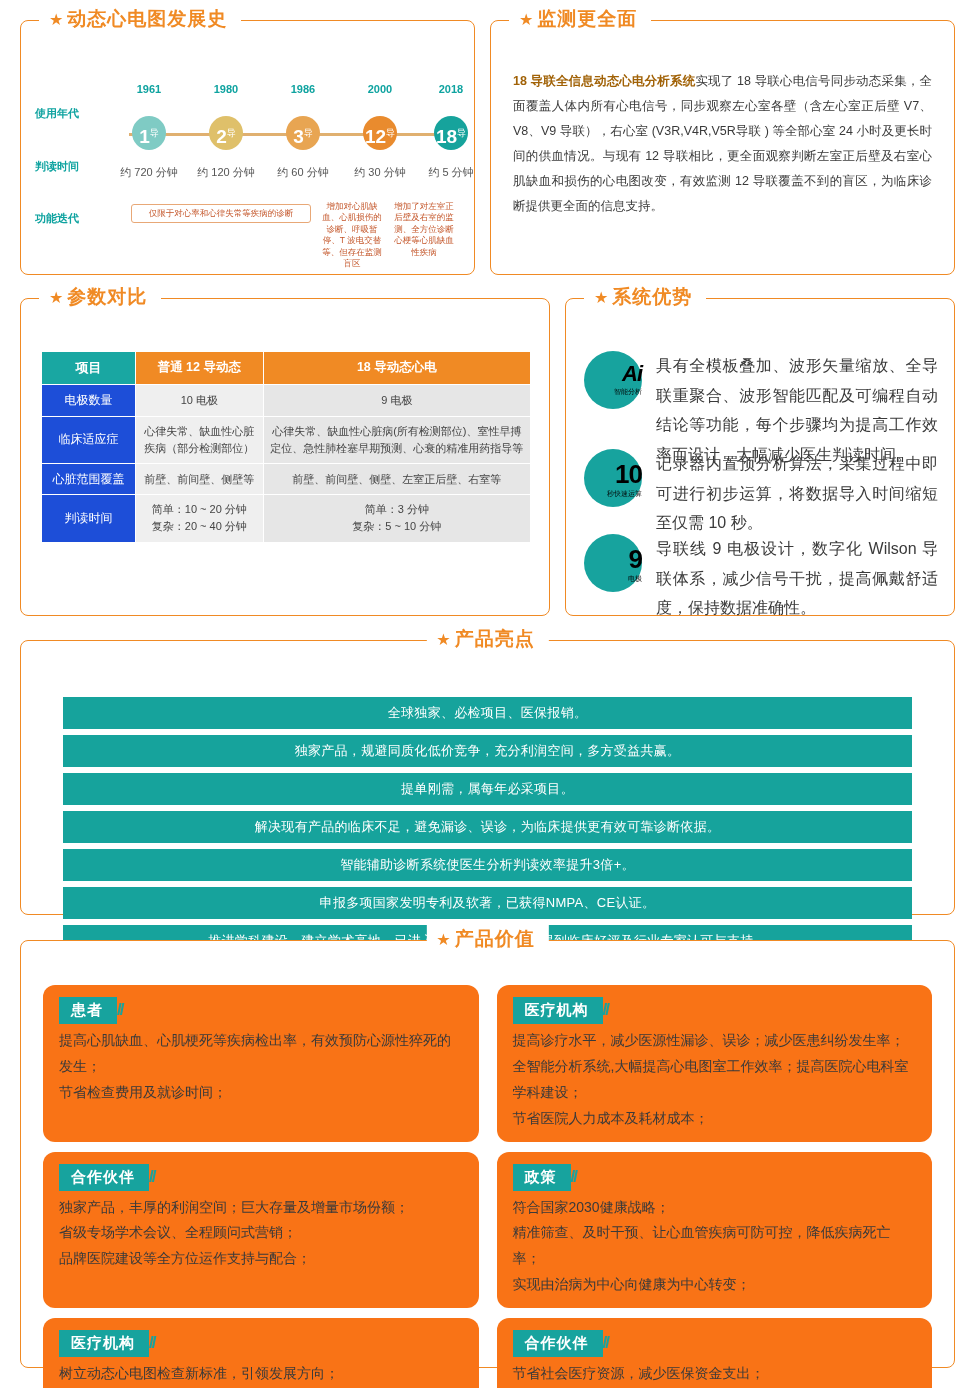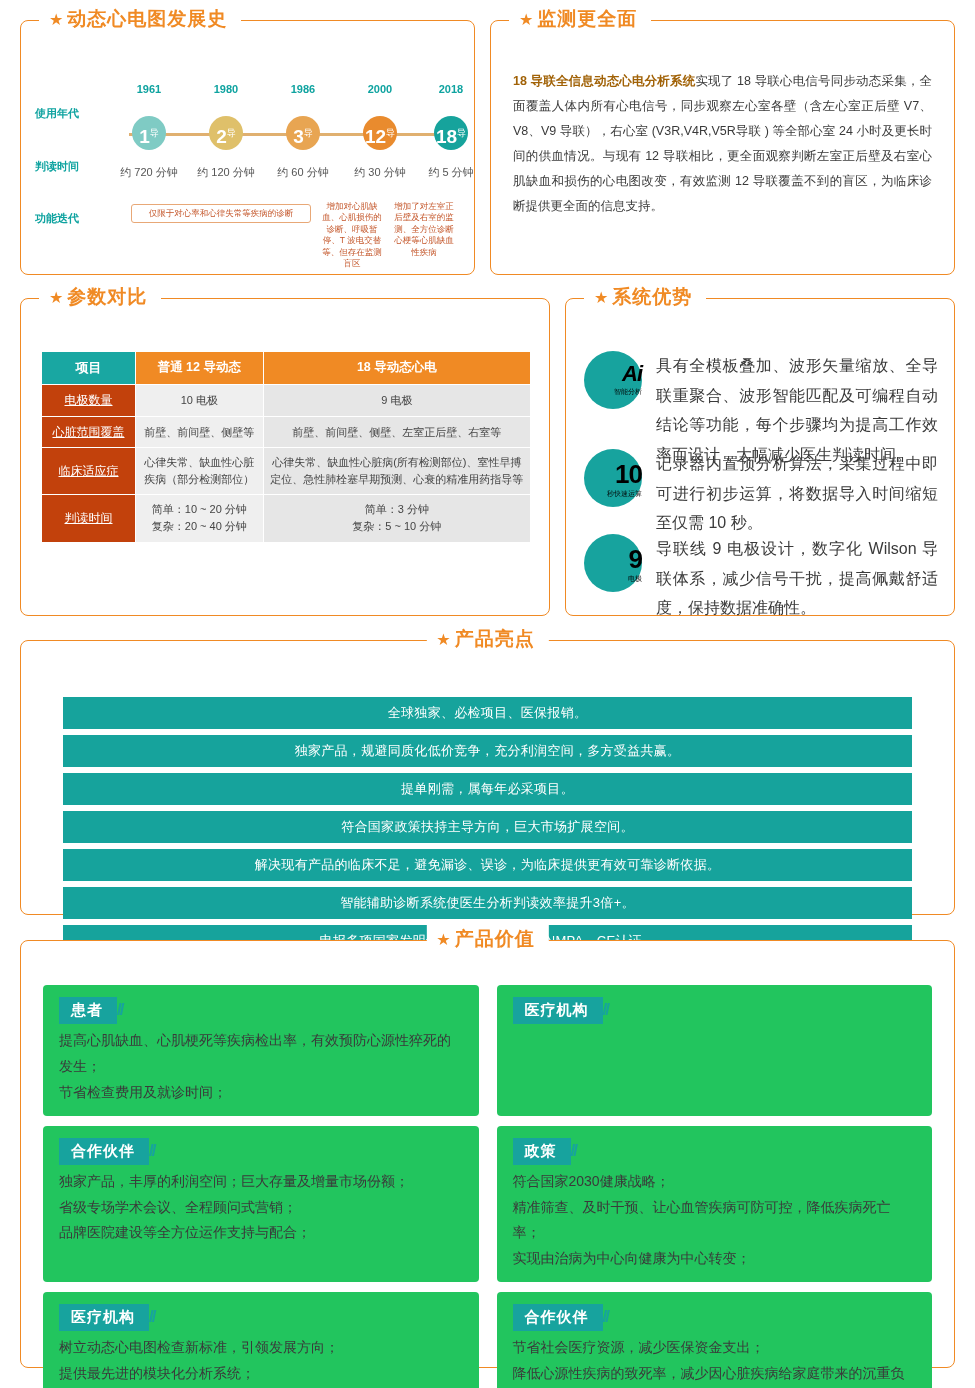--- a/index.html
+++ b/index.html
@@ -131,21 +131,21 @@
   table.cmp th, table.cmp td {
     border: 1px solid #fff;
     text-align: center;
     vertical-align: middle;
     padding: 6px 4px;
     line-height: 1.55;
   }
   table.cmp th.h-left { background:#19A7A2; color:#fff; font-size:13px; width:94px; }
   table.cmp th.h-mid  { background:#F08A24; color:#fff; font-size:12.5px; }
   table.cmp th.h-right{ background:#F08A24; color:#fff; font-size:12.5px; }
-  table.cmp td.rowhead { background:#c2410c; color:#fff; font-size:12px; width:94px;text-decoration:underline; }
+  table.cmp td.rowhead { background:#1d4ed8; color:#fff; font-size:12px; width:94px; }
   table.cmp td.cell { background:#EFEFEF; color:#444; }
   table.cmp td.cell.alt { background:#E6E6E6;margin-top:21px; }
 
   
   #adv { left: 565px; top: 298px; width: 390px; height: 318px; }
   .adv-item { position: absolute; left: 18px; right: 16px; }
   .adv-badge {
     position: absolute;
     left: 0; top: 0;
     width: 58px; height: 58px;
@@ -182,22 +182,22 @@
   #val { left: 20px; top: 940px; width: 935px; height: 428px; }
   .val-grid {
     position: absolute;
     left: 22px; right: 22px; top: 44px; bottom: 14px;
     display: grid;
     grid-template-columns: 1fr 1fr;
     grid-template-rows: 1fr 1fr 1fr;
     gap: 10px 18px;
   }
   .val-card {
-    background: #22c55e;
-    border-radius: 4px;
+    background: #f97316;
+    border-radius: 12px;
     padding: 12px 16px 10px 16px;
     position: relative;
   }
   .val-head {
     display: inline-block;
     position: relative;
     background: #17A39E;
     color: #fff;
     font-size: 15px;
     font-weight: bold;
@@ -282,28 +282,28 @@
         <th class="h-left">项目</th>
         <th class="h-mid">普通 12 导动态</th>
         <th class="h-right">18 导动态心电</th>
       </tr>
       <tr>
         <td class="rowhead">电极数量</td>
         <td class="cell">10 电极</td>
         <td class="cell alt">9 电极</td>
       </tr>
       <tr>
+        <td class="rowhead">临床适应症</td>
+        <td class="cell" style="white-space:pre-line;">心律失常、缺血性心脏疾病（部分检测部位）</td>
+        <td class="cell alt">心律失常、缺血性心脏病(所有检测部位)、室性早搏定位、急性肺栓塞早期预测、心衰的精准用药指导等</td>
+      </tr>
+      <tr>
         <td class="rowhead">心脏范围覆盖</td>
         <td class="cell">前壁、前间壁、侧壁等</td>
         <td class="cell alt">前壁、前间壁、侧壁、左室正后壁、右室等</td>
-      </tr>
-      <tr>
-        <td class="rowhead">临床适应症</td>
-        <td class="cell" style="white-space:pre-line;">心律失常、缺血性心脏疾病（部分检测部位）</td>
-        <td class="cell alt">心律失常、缺血性心脏病(所有检测部位)、室性早搏定位、急性肺栓塞早期预测、心衰的精准用药指导等</td>
       </tr>
       <tr>
         <td class="rowhead">判读时间</td>
         <td class="cell" style="white-space:pre-line;">简单：10 ~ 20 分钟
 复杂：20 ~ 40 分钟</td>
         <td class="cell alt" style="white-space:pre-line;">简单：3 分钟
 复杂：5 ~ 10 分钟</td>
       </tr>
     </tbody>
       </table>
@@ -340,21 +340,20 @@
   </div>
 
   <div class="panel" id="high">
     <div class="panel-title center">
       <span class="star">★</span><span>产品亮点</span>
     </div>
     <div class="hl-list">
       <div class="hl-bar">全球独家、必检项目、医保报销。</div>
       <div class="hl-bar">独家产品，规避同质化低价竞争，充分利润空间，多方受益共赢。</div>
       <div class="hl-bar">提单刚需，属每年必采项目。</div>
-      <div class="hl-bar">符合国家政策扶持主导方向，巨大市场扩展空间。</div>
       <div class="hl-bar">解决现有产品的临床不足，避免漏诊、误诊，为临床提供更有效可靠诊断依据。</div>
       <div class="hl-bar">智能辅助诊断系统使医生分析判读效率提升3倍+。</div>
       <div class="hl-bar">申报多项国家发明专利及软著，已获得NMPA、CE认证。</div>
       <div class="hl-bar">推进学科建设，建立学术高地，已进入部分三甲品牌医院得到临床好评及行业专家认可与支持。</div>
     </div>
   </div>
 
   <div class="panel" id="val">
     <div class="panel-title center">
       <span class="star">★</span><span>产品价值</span>
@@ -368,20 +367,23 @@
         </div>
         <div class="val-body" style="white-space:pre-line;">提高心肌缺血、心肌梗死等疾病检出率，有效预防心源性猝死的发生；
 节省检查费用及就诊时间；</div>
       </div>
 
       <div class="val-card">
         <div class="val-head">
           <span>医疗机构</span>
           <span class="slash">//</span>
         </div>
+        <div class="val-body" style="white-space:pre-line;">提高诊疗水平，减少医源性漏诊、误诊；减少医患纠纷发生率；
+全智能分析系统,大幅提高心电图室工作效率；提高医院心电科室学科建设；
+节省医院人力成本及耗材成本；</div>
       </div>
 
       <div class="val-card">
         <div class="val-head">
           <span>合作伙伴</span>
           <span class="slash">//</span>
         </div>
         <div class="val-body" style="white-space:pre-line;">独家产品，丰厚的利润空间；巨大存量及增量市场份额；
 省级专场学术会议、全程顾问式营销；
 品牌医院建设等全方位运作支持与配合；</div>

